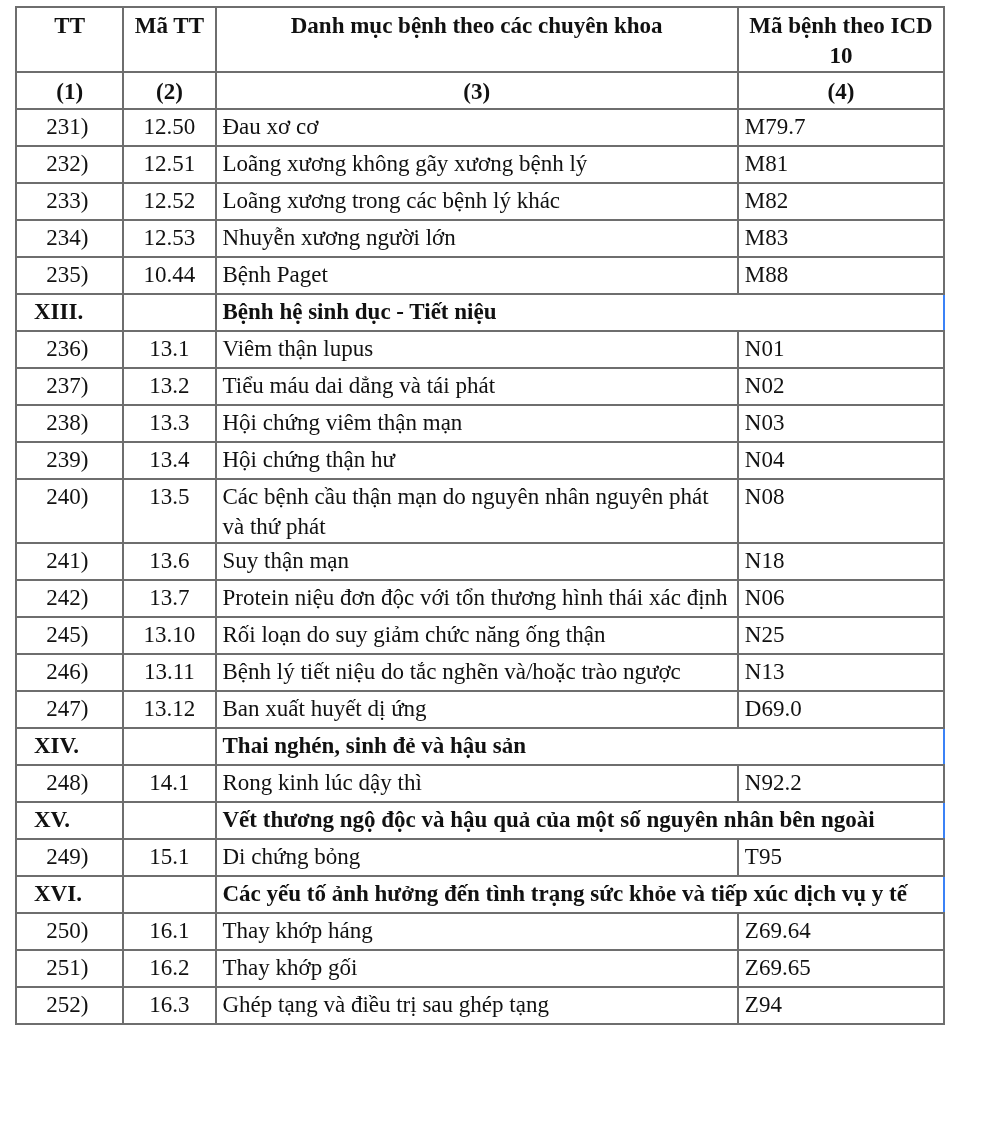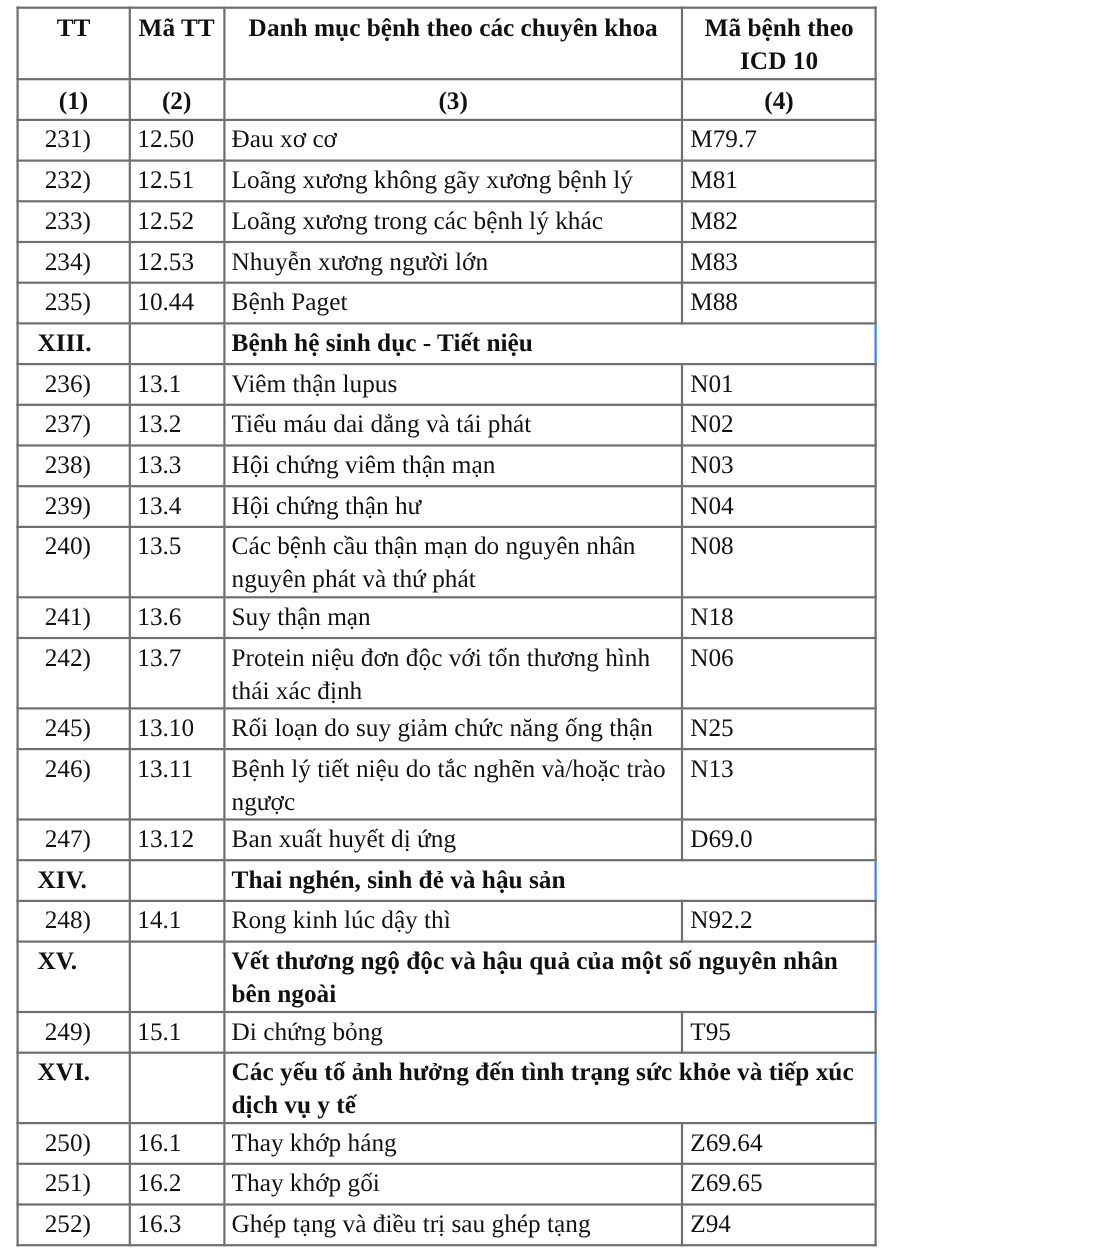--- a/index.html
+++ b/index.html
@@ -1,25 +1,25 @@
 <!DOCTYPE html>
 <html><head>
 <meta charset="utf-8">
 <style>
   html,body{margin:0;padding:0;background:#fff;}
   body{width:1000px;height:1137px;position:relative;overflow:hidden;}
-  table{position:absolute;left:15px;top:6px;border-collapse:collapse;width:782px;
+  table{position:absolute;left:15px;top:6px;border-collapse:collapse;width:930px;
     font-family:"Liberation Serif","DejaVu Serif",serif;font-size:23px;color:#111;}
   td,th{border:2px solid #6e6e6e;padding:0 6px;vertical-align:top;line-height:30px;}
   th{font-weight:bold;text-align:center;padding-top:3px;}
   .hdr th{height:60px;}
   .nums th{height:32px;line-height:32px;}
   td{height:33px;padding-top:2px;}
   td.c1{text-align:right;padding-right:34px;}
-  td.c2{}
+  td.c2{text-align:center;}
   td.c4{text-align:left;}
   tr.sec td{font-weight:bold;}
   tr.sec td.c1{text-align:left;padding-left:17px;padding-right:15px;}
   tr.sec td.c34{border-right:2px solid #3b82f6;}
   col.k1{width:109px;} col.k2{width:94px;} col.k3{width:553px;} col.k4{width:215px;}
 </style>
 </head>
 <body>
 
 <table>

